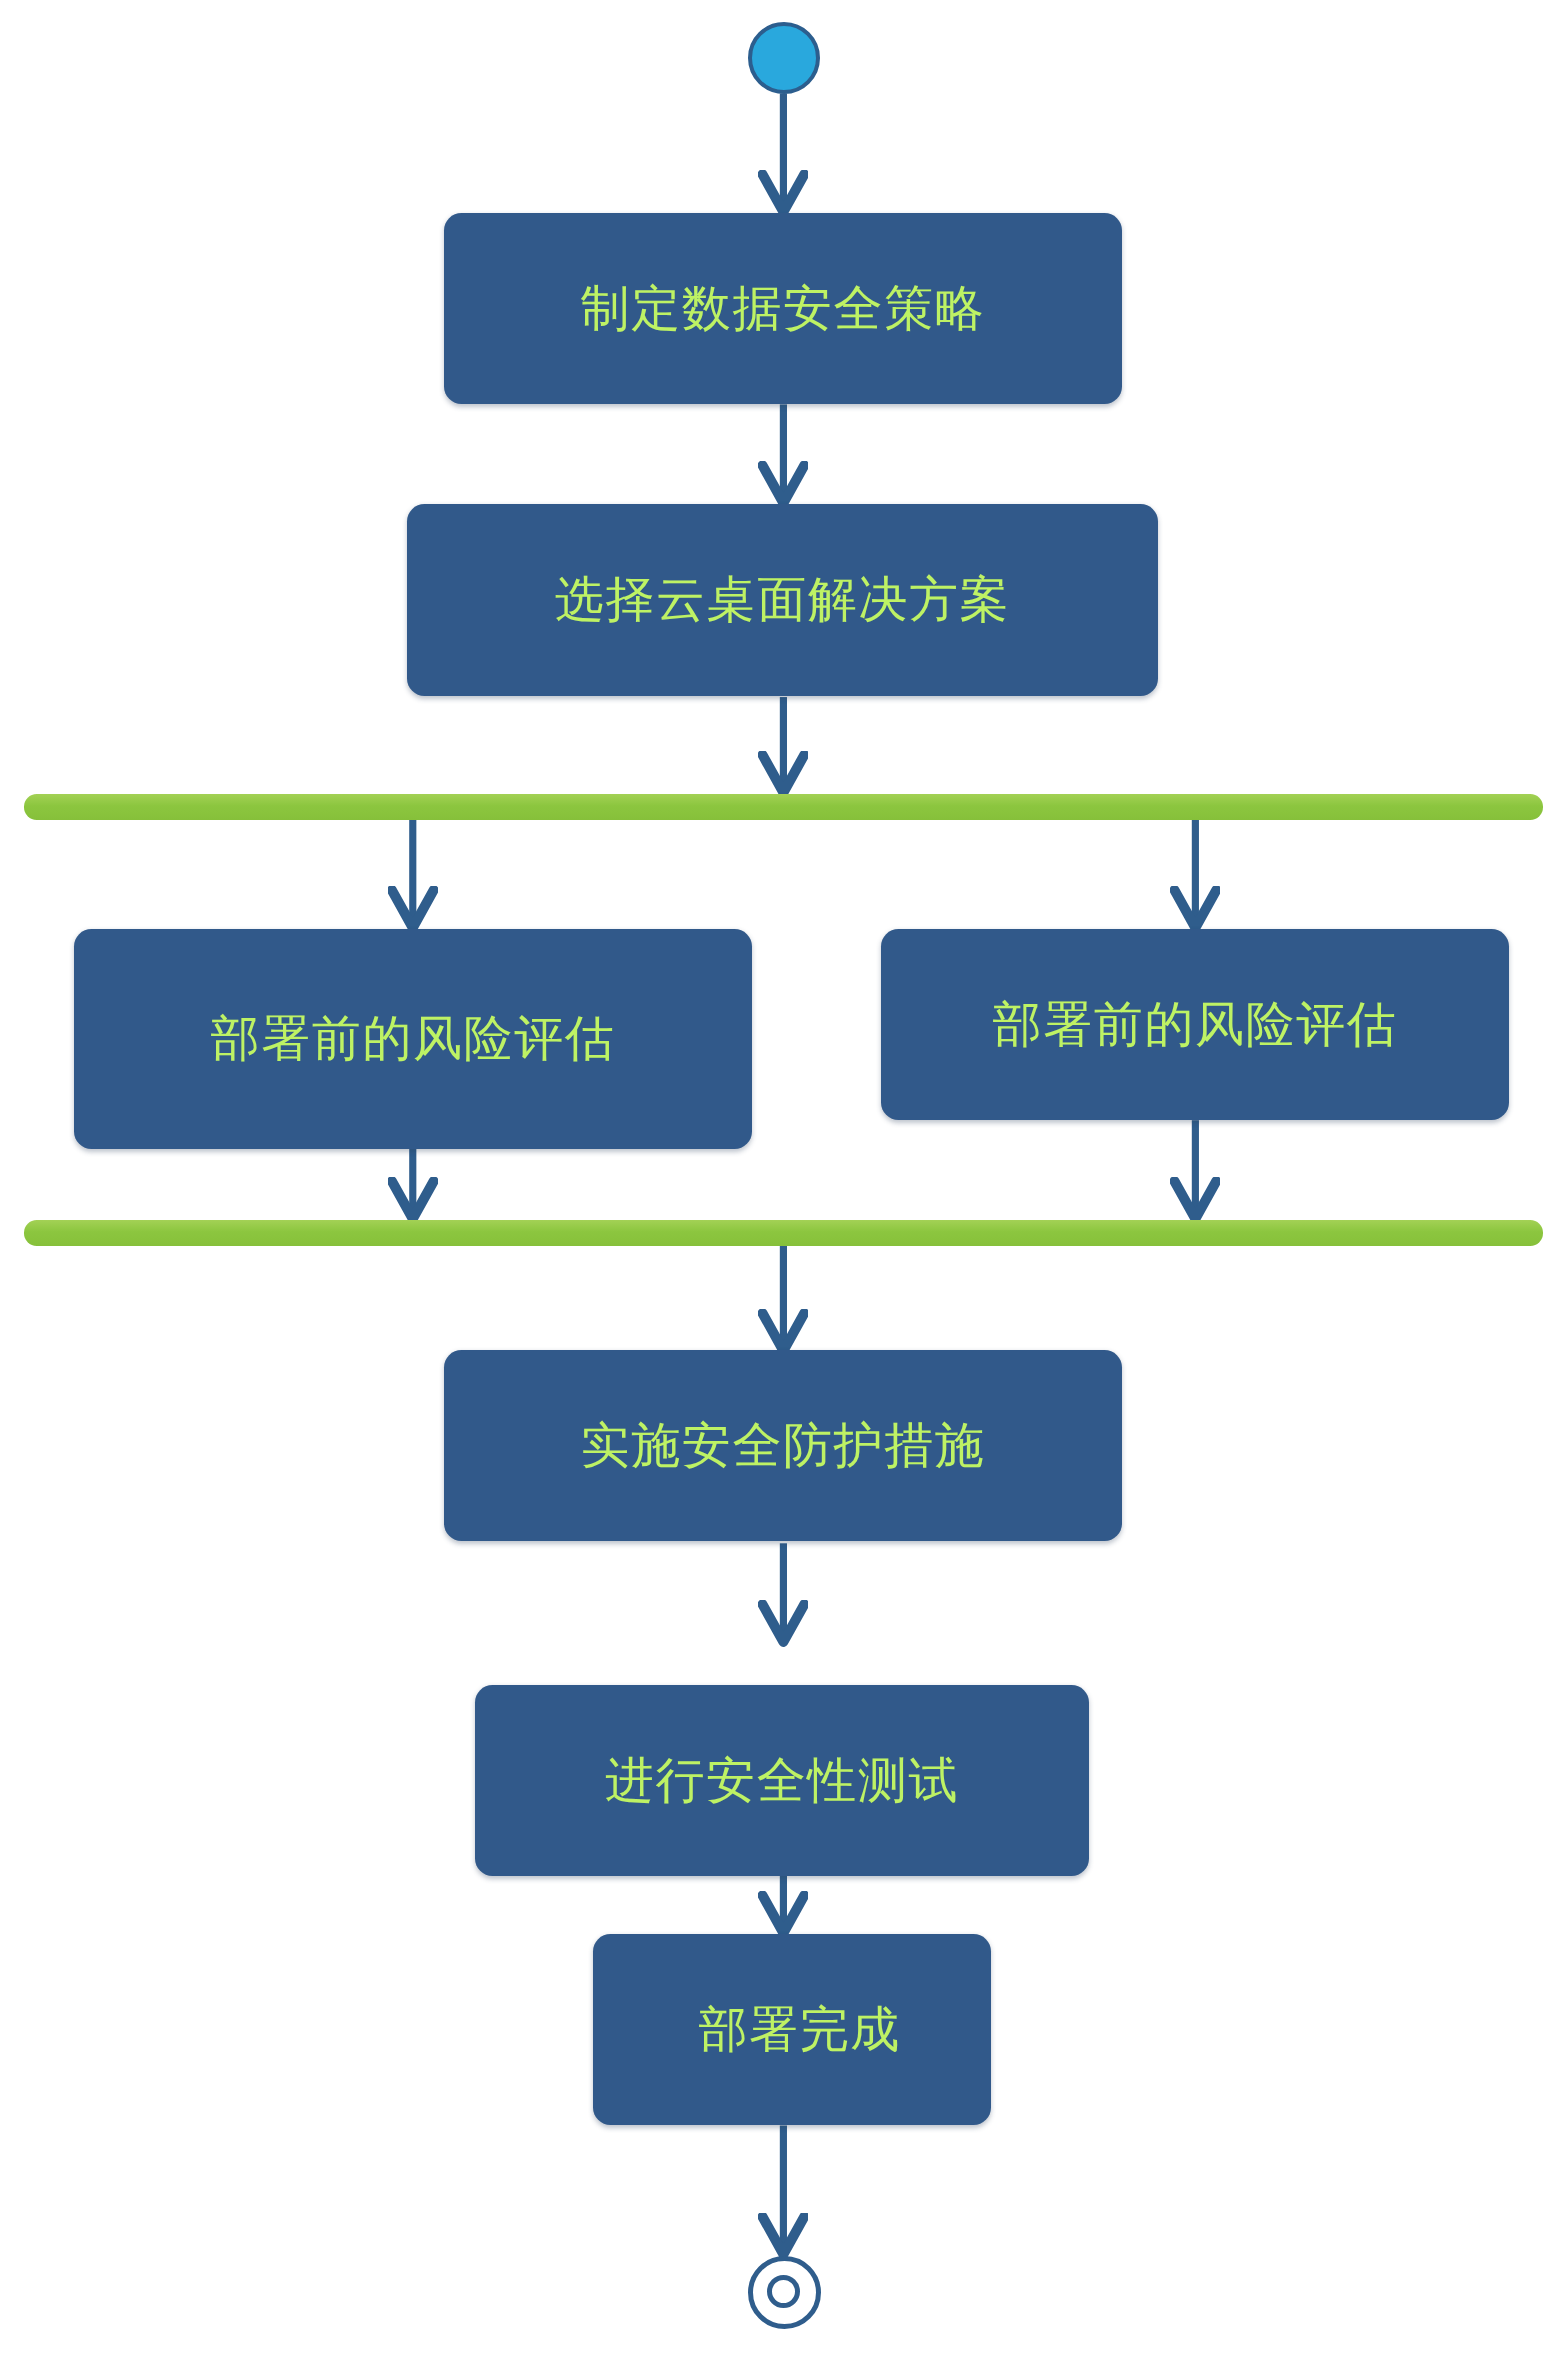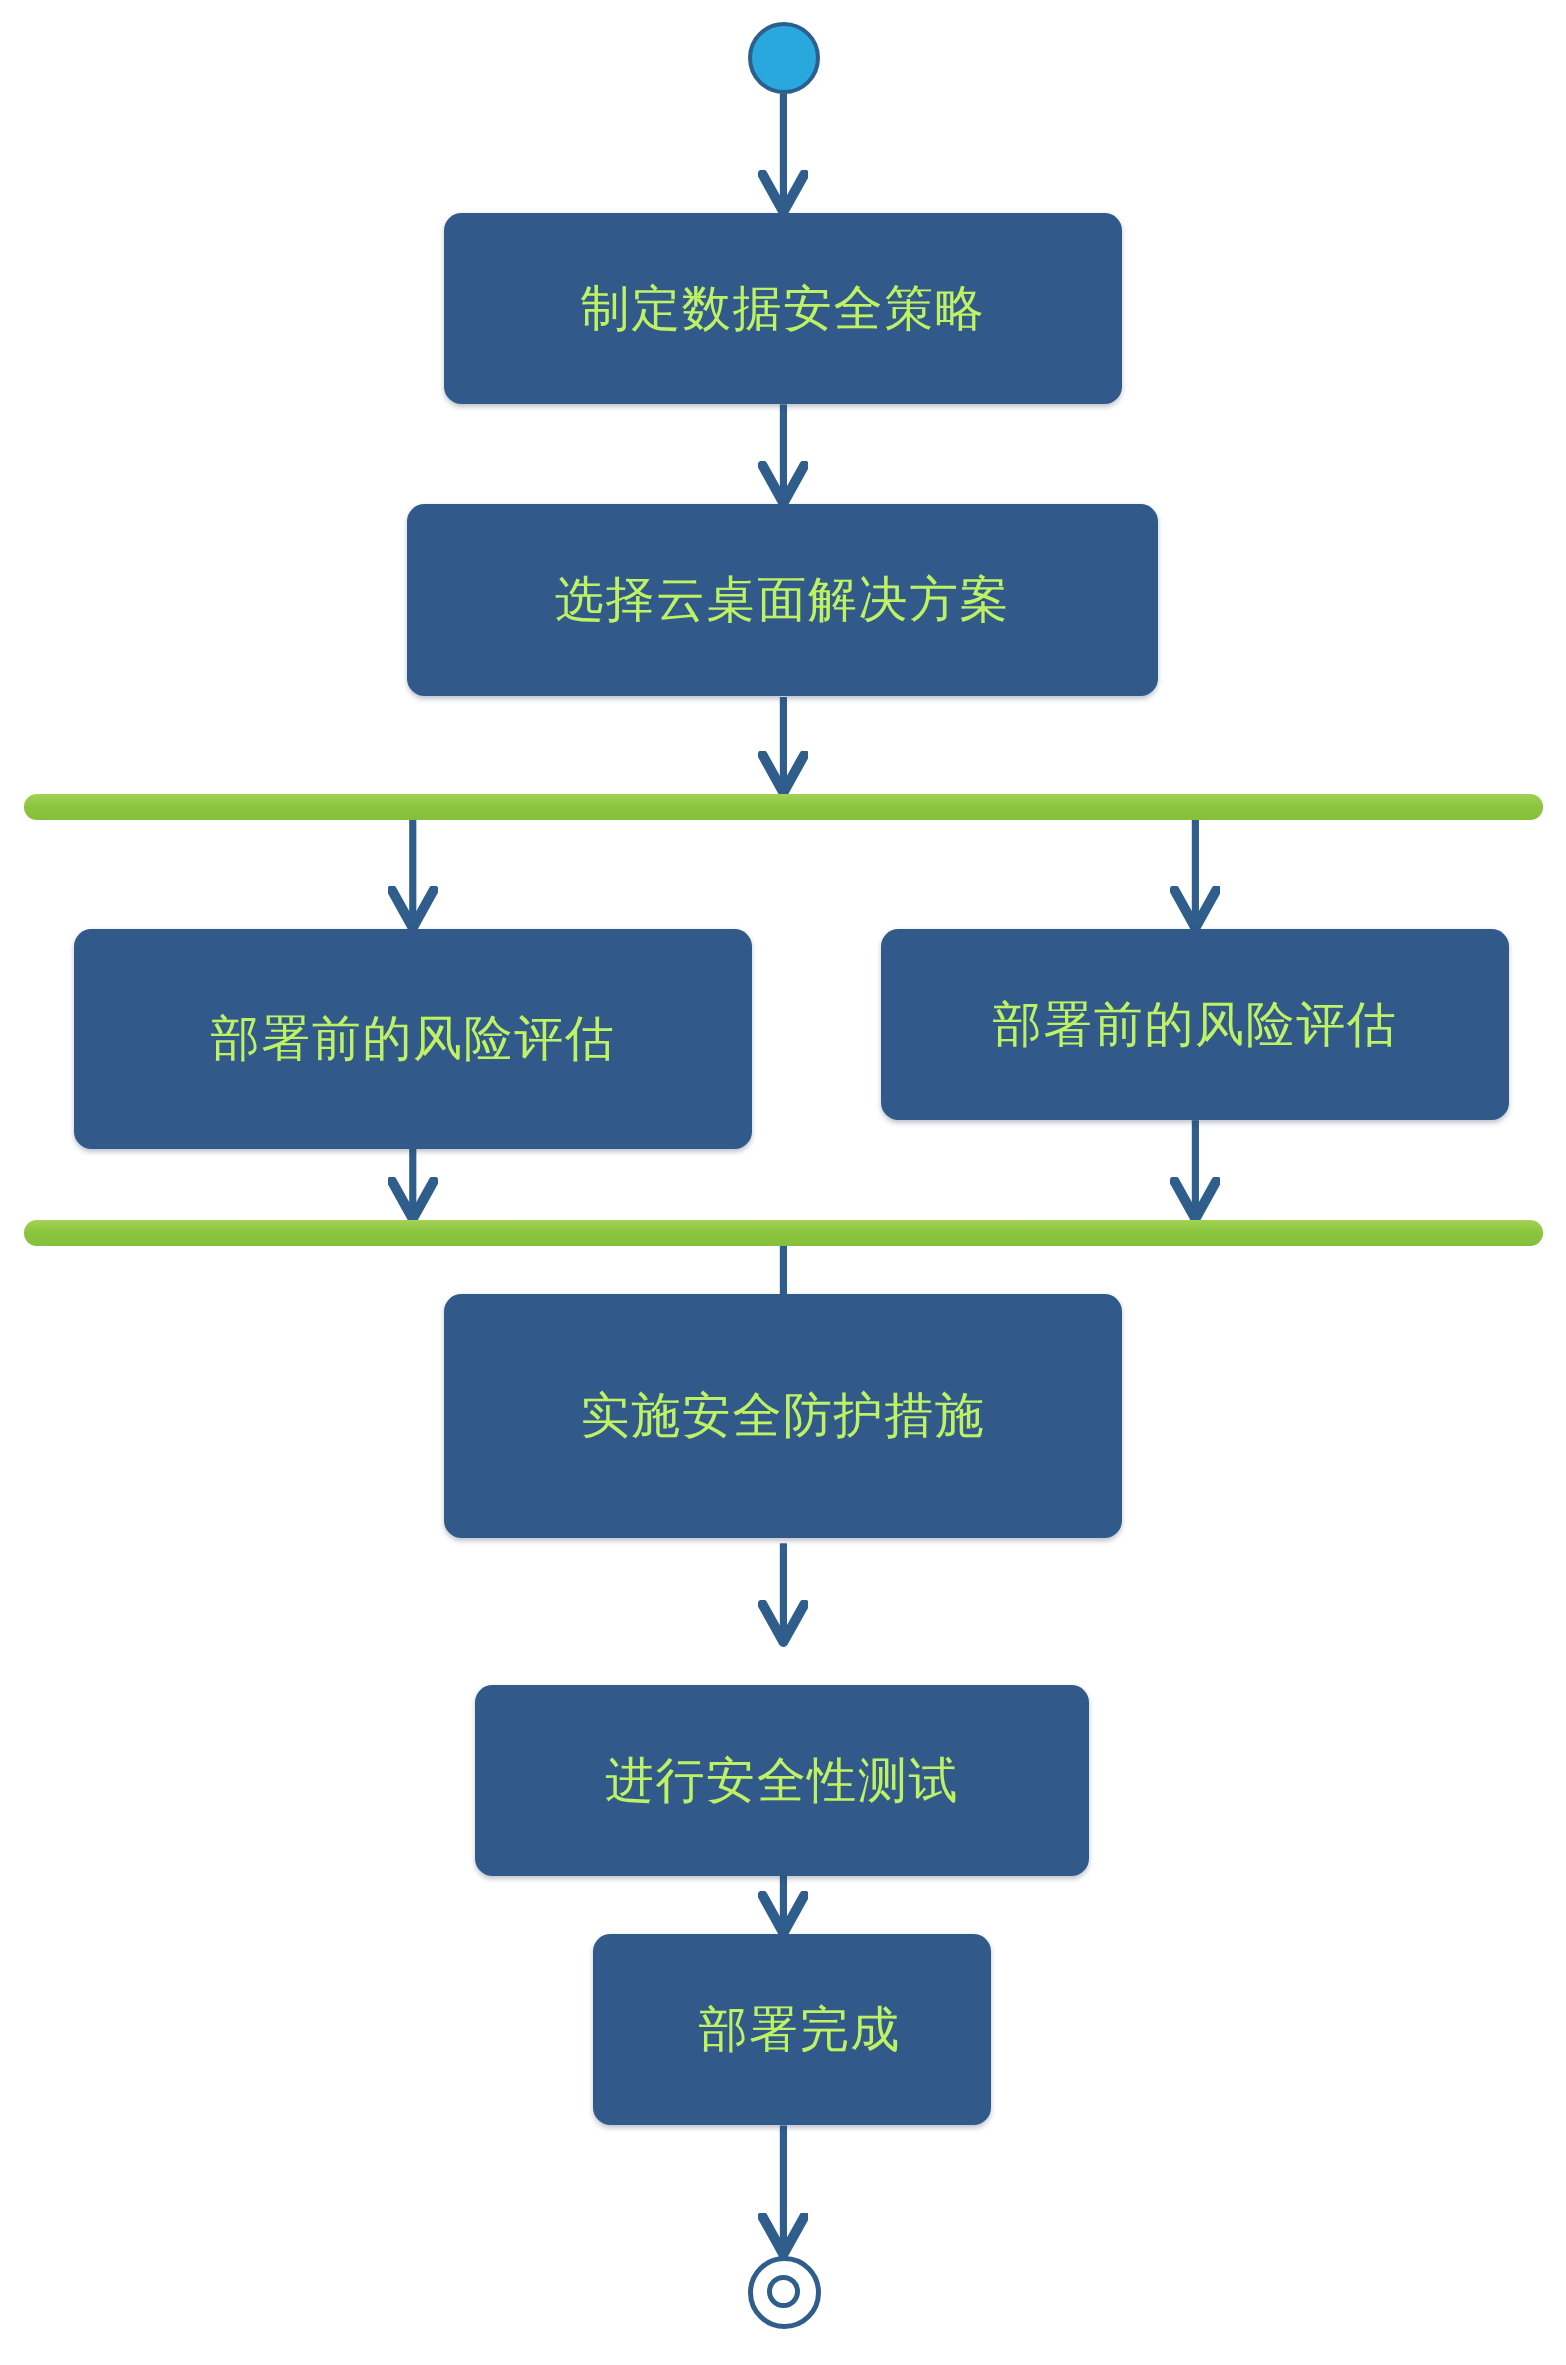--- a/index.html
+++ b/index.html
@@ -113,21 +113,21 @@
   <div class="node activity" style="left:74px; top:929px; width:678px; height:220px;">
     <span>部署前的风险评估</span>
   </div>
 
   <div class="node activity" style="left:881px; top:929px; width:628px; height:191px;">
     <span>部署前的风险评估</span>
   </div>
 
   <div class="node fork-bar" style="left:24px; top:1220px; width:1519px; height:25.5px;"></div>
 
-  <div class="node activity" style="left:444px; top:1294px; width:678px; height:244px;">
+  <div class="node activity" style="left:444px; top:1350px; width:678px; height:191px;">
     <span>实施安全防护措施</span>
   </div>
 
   <div class="node activity" style="left:475px; top:1685px; width:614px; height:191px;">
     <span>进行安全性测试</span>
   </div>
 
   <div class="node activity" style="left:593px; top:1934px; width:398px; height:191px;padding-left:36px;">
     <span>部署完成</span>
   </div>

